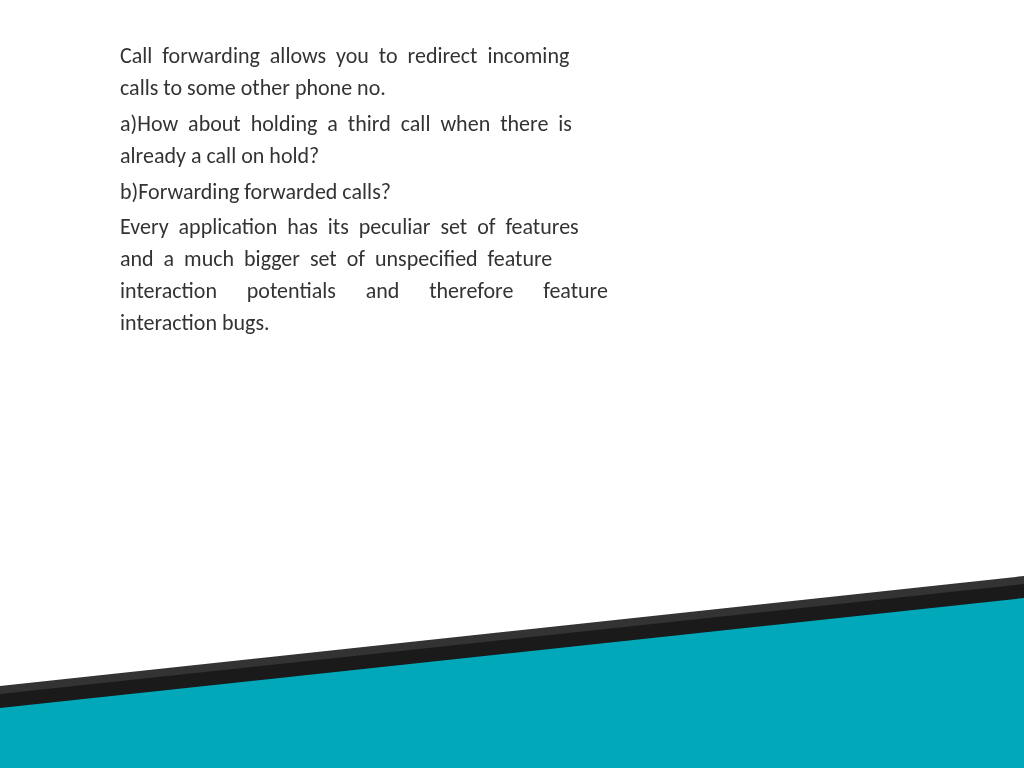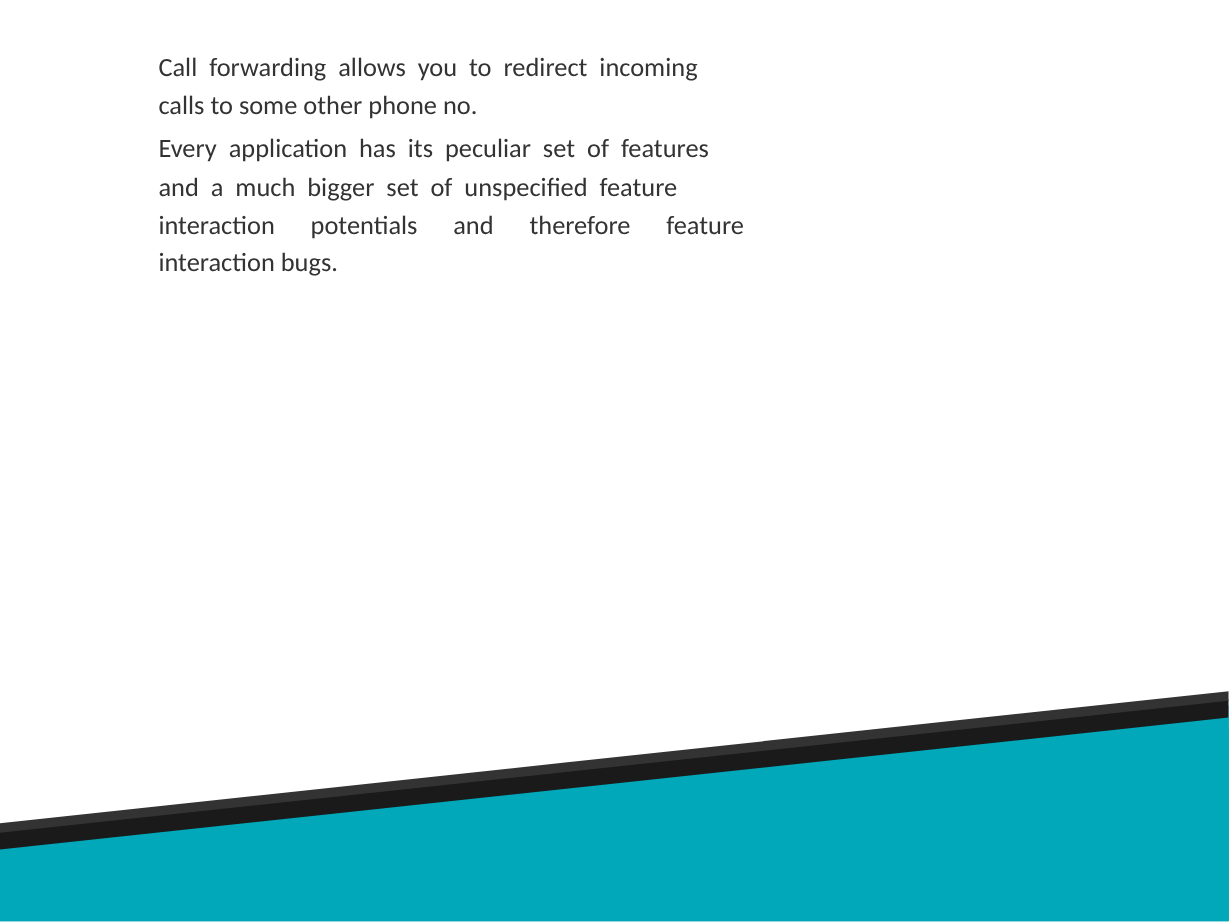--- a/index.html
+++ b/index.html
@@ -26,21 +26,20 @@
     .content-area {
       position: absolute;
       top: 0;
       left: 0;
       right: 0;
       bottom: 0;
       padding: 40px 120px 200px 120px;
       display: flex;
       flex-direction: column;
       justify-content: flex-start;
-      margin-left: 12px;
     }
 
     .text-block {
       color: #333333;
       font-size: 22px;
       line-height: 1.45;
       text-align: justify;
     }
 
     .text-block p {
@@ -62,20 +61,22 @@
       height: 100%;
     }
   </style>
 </head>
 <body>
 
 <div class="slide-container">
   <div class="content-area">
     <div class="text-block">
       <p>Call &nbsp;forwarding &nbsp;allows &nbsp;you &nbsp;to &nbsp;redirect &nbsp;incoming<br>calls to some other phone no.</p>
+      <p>a)How &nbsp;about &nbsp;holding &nbsp;a &nbsp;third &nbsp;call &nbsp;when &nbsp;there &nbsp;is<br>already a call on hold?</p>
+      <p>b)Forwarding forwarded calls?</p>
       <p>Every &nbsp;application &nbsp;has &nbsp;its &nbsp;peculiar &nbsp;set &nbsp;of &nbsp;features<br>and &nbsp;a &nbsp;much &nbsp;bigger &nbsp;set &nbsp;of &nbsp;unspecified &nbsp;feature<br>interaction &nbsp;&nbsp;&nbsp;&nbsp; potentials &nbsp;&nbsp;&nbsp;&nbsp; and &nbsp;&nbsp;&nbsp;&nbsp; therefore &nbsp;&nbsp;&nbsp;&nbsp; feature<br>interaction bugs.</p>
     </div>
   </div>
 
   <div class="bottom-decoration">
     <svg viewBox="0 0 1024 230" preserveAspectRatio="none" xmlns="http://www.w3.org/2000/svg">
 
       <polygon points="0,230 1024,230 1024,60 0,170" fill="#009aaa"></polygon>
 
       <polygon points="0,230 1024,230 1024,70 0,180" fill="#00b5c8"></polygon>

